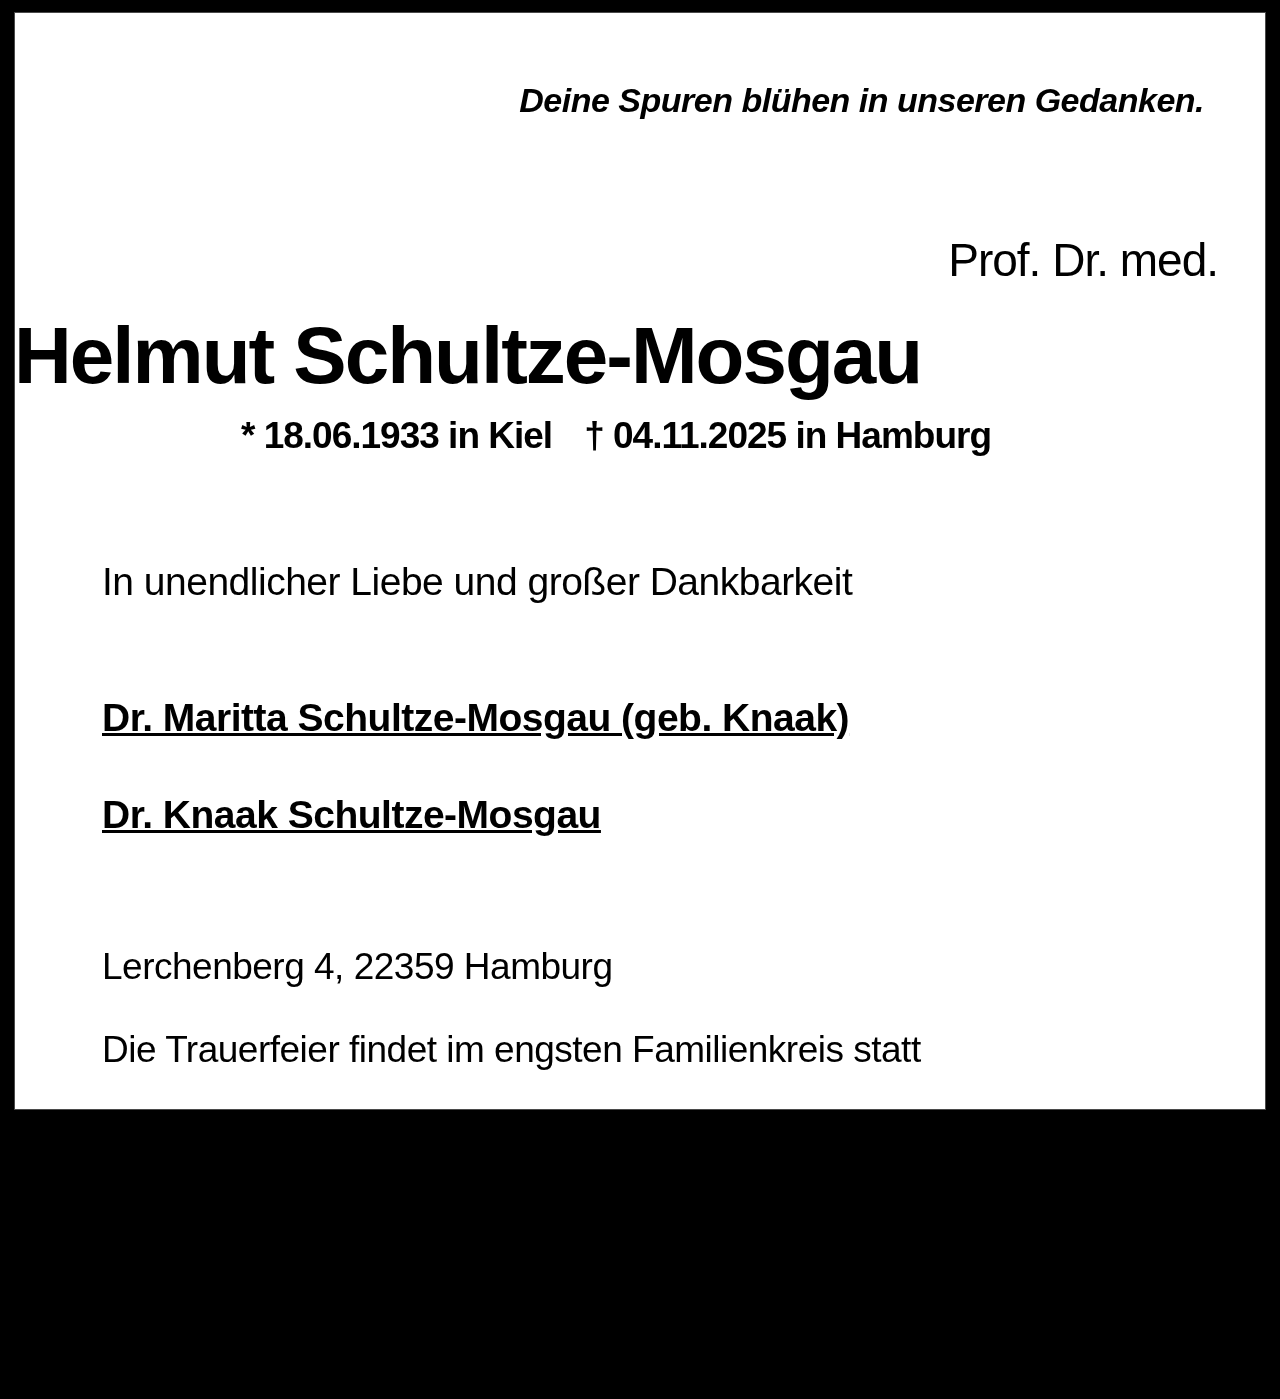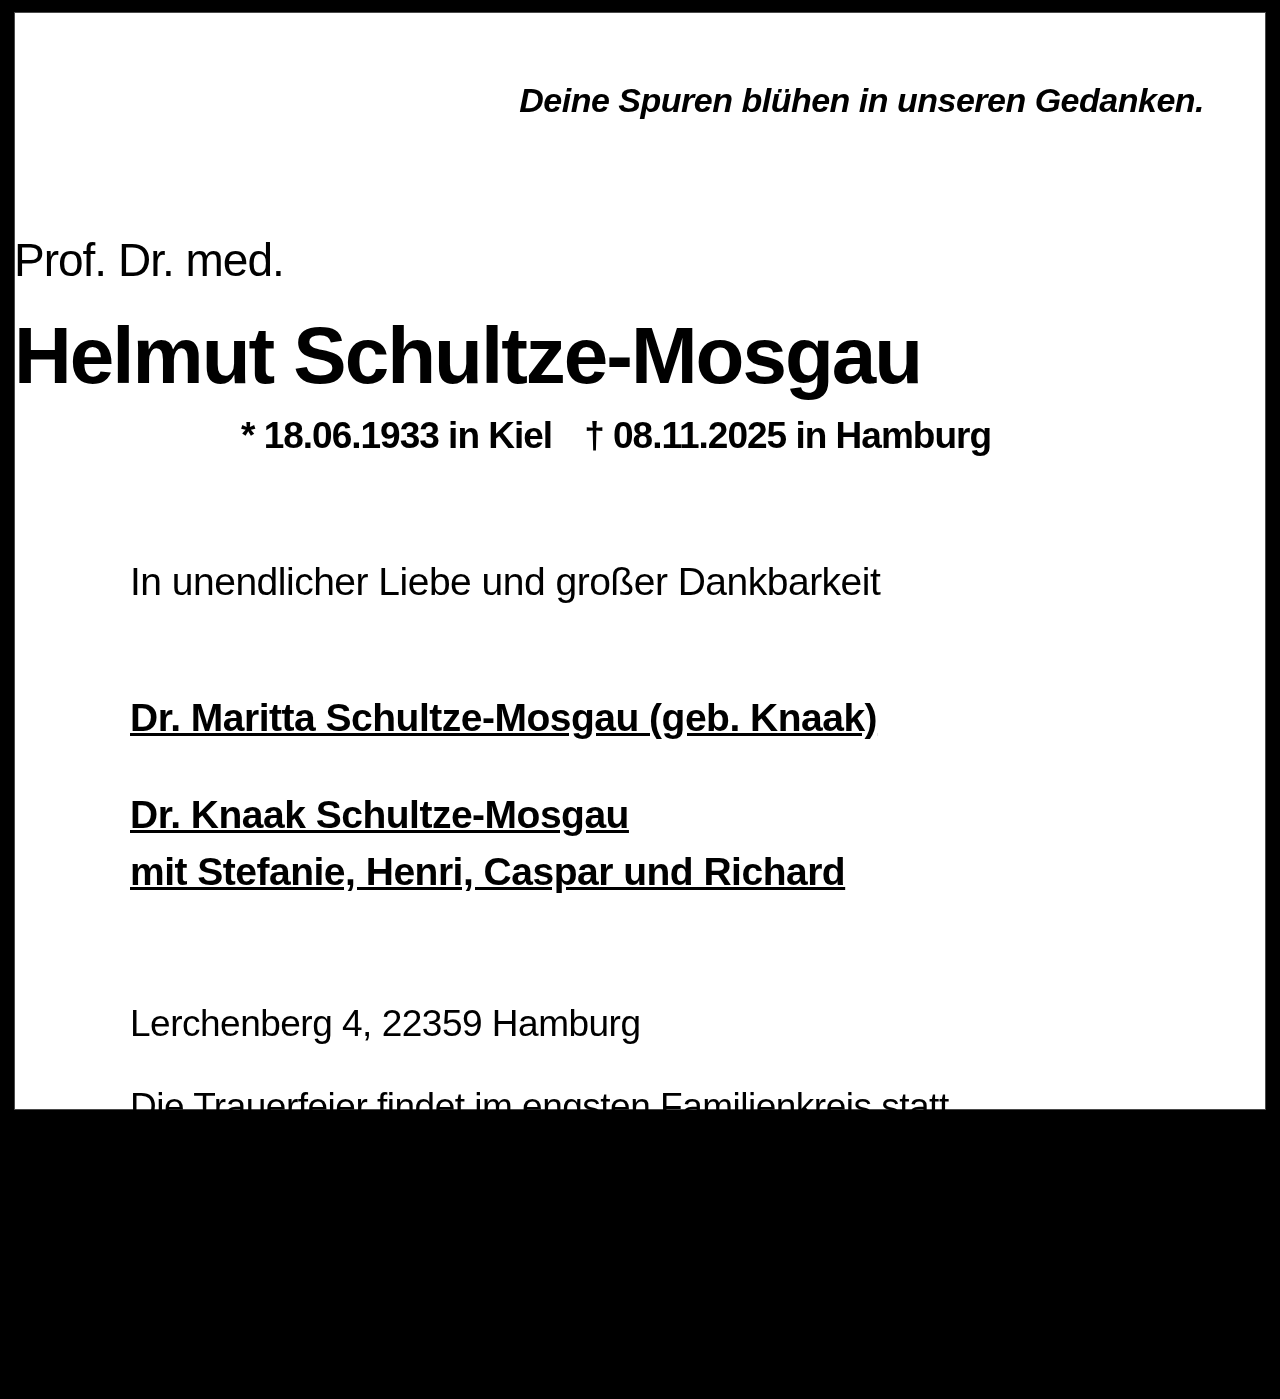--- a/index.html
+++ b/index.html
@@ -35,21 +35,21 @@
     text-align: right;
     padding-right: 14px;
     font-size: 34px;
     line-height: 1.2;
     font-weight: 700;
     font-style: italic;
     letter-spacing: -0.5px;
   }
   .pre-title {
     margin-top: 112px;
-    text-align: left;
+    text-align: right;
     font-size: 46px;
     line-height: 1.2;
     font-weight: 400;
     letter-spacing: -1px;
   }
   .deceased-name {
     margin-top: 22px;
     text-align: left;
     font-size: 80px;
     line-height: 1.15;
@@ -61,21 +61,21 @@
     margin-top: 12px;
     display: flex;
     justify-content: center;
     gap: 32px;
     font-size: 37px;
     line-height: 1.2;
     font-weight: 700;
     letter-spacing: -1px;
   }
   .body-left {
-    padding-left: 116px;
+    padding-left: 88px;
     margin-top: 30px;
   }
   .dedication {
     margin-top: 101px;
     font-size: 39px;
     line-height: 1.2;
     font-weight: 400;
     letter-spacing: -0.5px;
   }
   .mourner-group {
@@ -114,35 +114,34 @@
     <div class="content">
 
       <div class="epigraph">Deine Spuren blühen in unseren Gedanken.</div>
 
       <div class="pre-title">Prof. Dr. med.</div>
 
       <div class="deceased-name">Helmut Schultze-Mosgau</div>
 
       <div class="dates-row">
         <span>* 18.06.1933 in Kiel</span>
-        <span>† 08.11.2025 in Hamburg</span>
+        <span>† 04.11.2025 in Hamburg</span>
       </div>
 
       <div class="body-left">
 
         <div class="dedication">In unendlicher Liebe und großer Dankbarkeit</div>
 
         <div class="mourner-group group-1">
           <span class="line">Dr. Maritta Schultze-Mosgau (geb. Knaak)</span>
         </div>
 
 
         <div class="mourner-group group-3">
           <span class="line">Dr. Knaak Schultze-Mosgau</span>
-          <span class="line">mit Stefanie, Henri, Caspar und Richard</span>
         </div>
 
         <div class="address">Lerchenberg 4, 22359 Hamburg</div>
 
         <div class="funeral-note">Die Trauerfeier findet im engsten Familienkreis statt</div>
 
       </div>
     </div>
   </div>
 </div>

